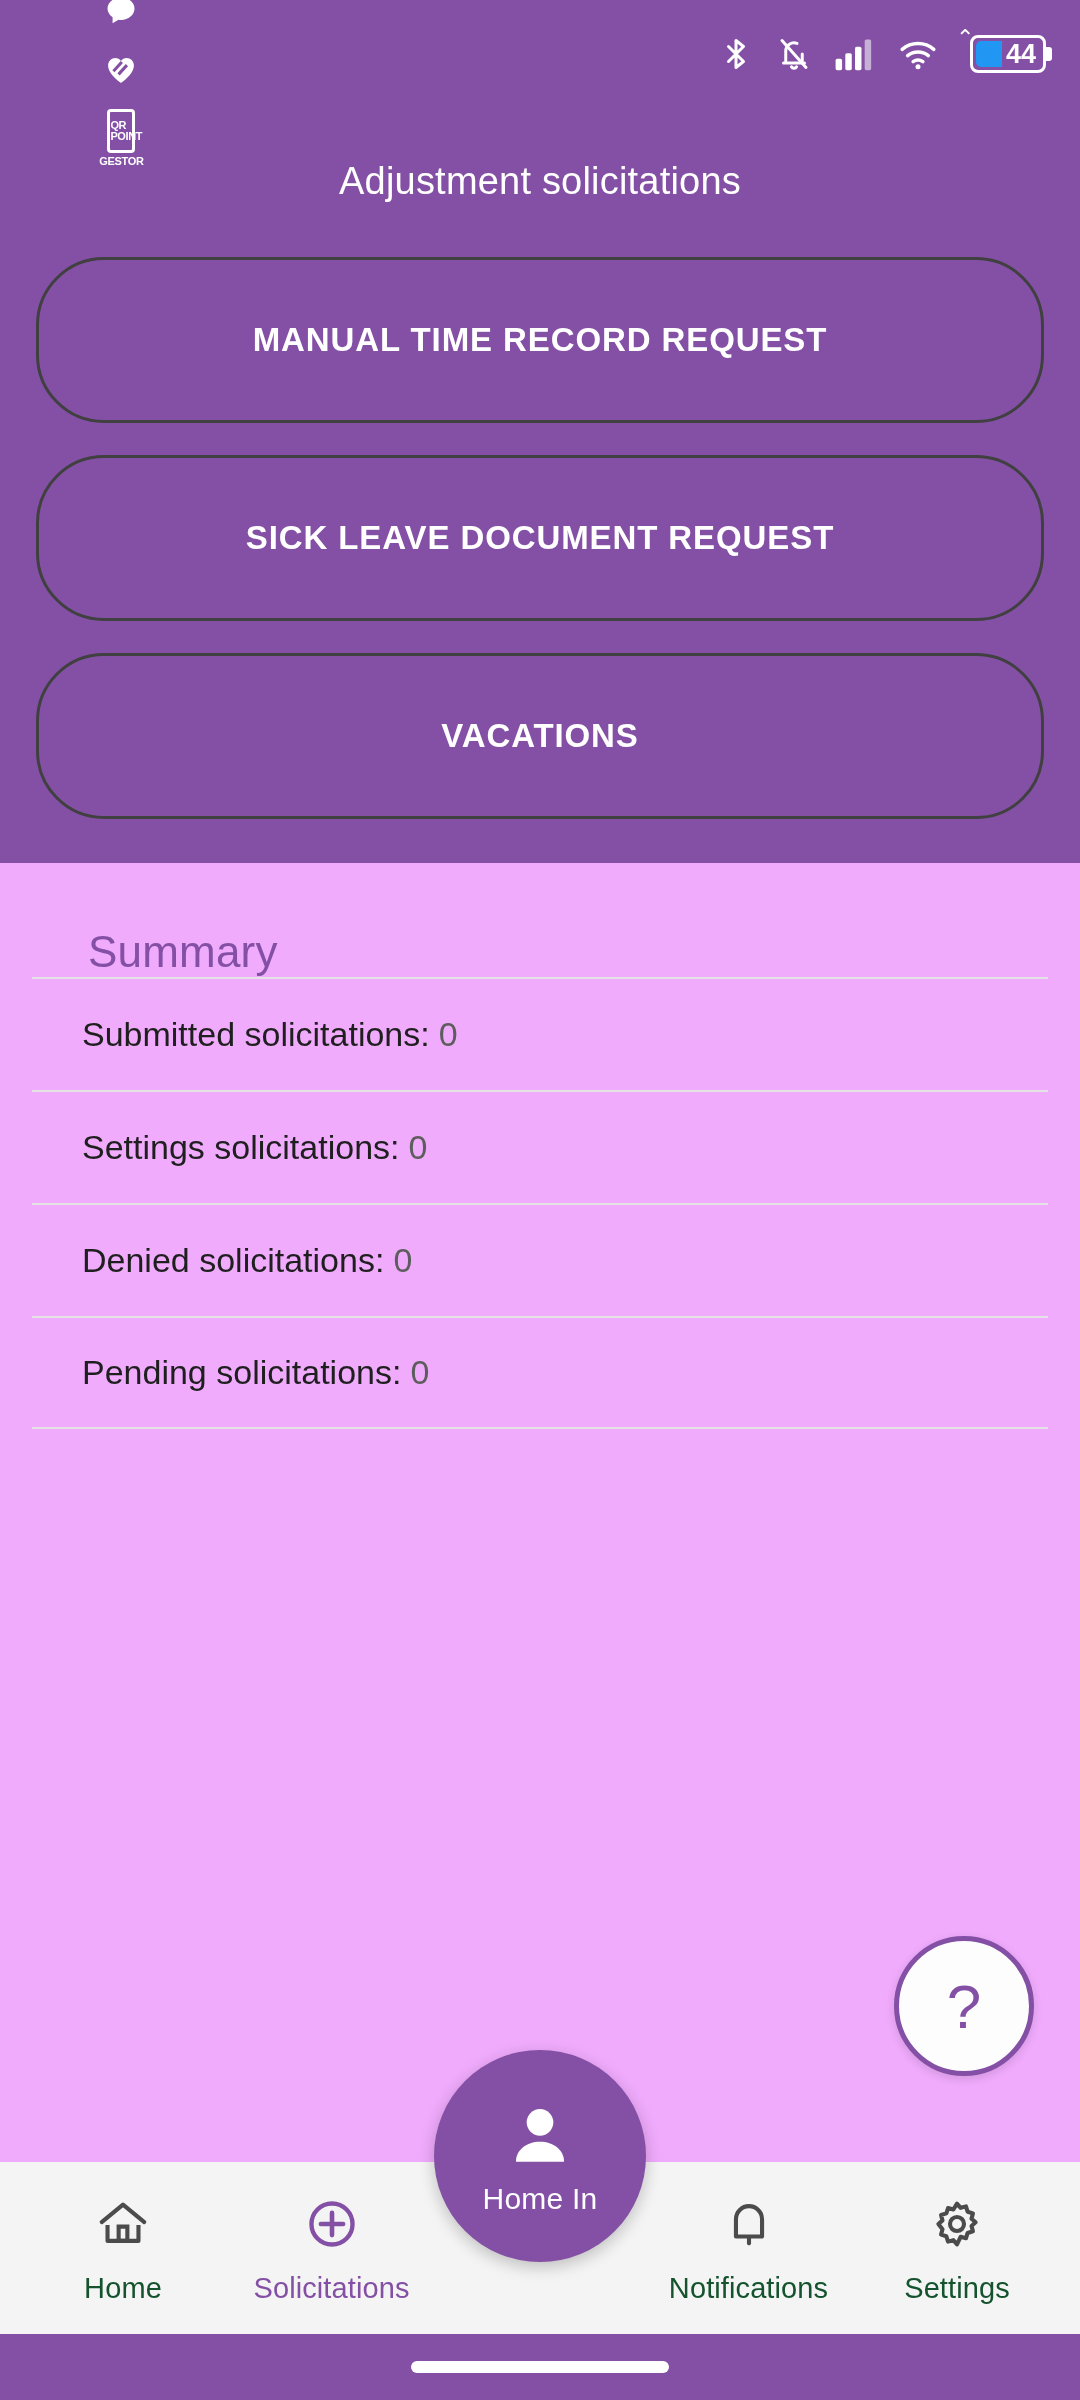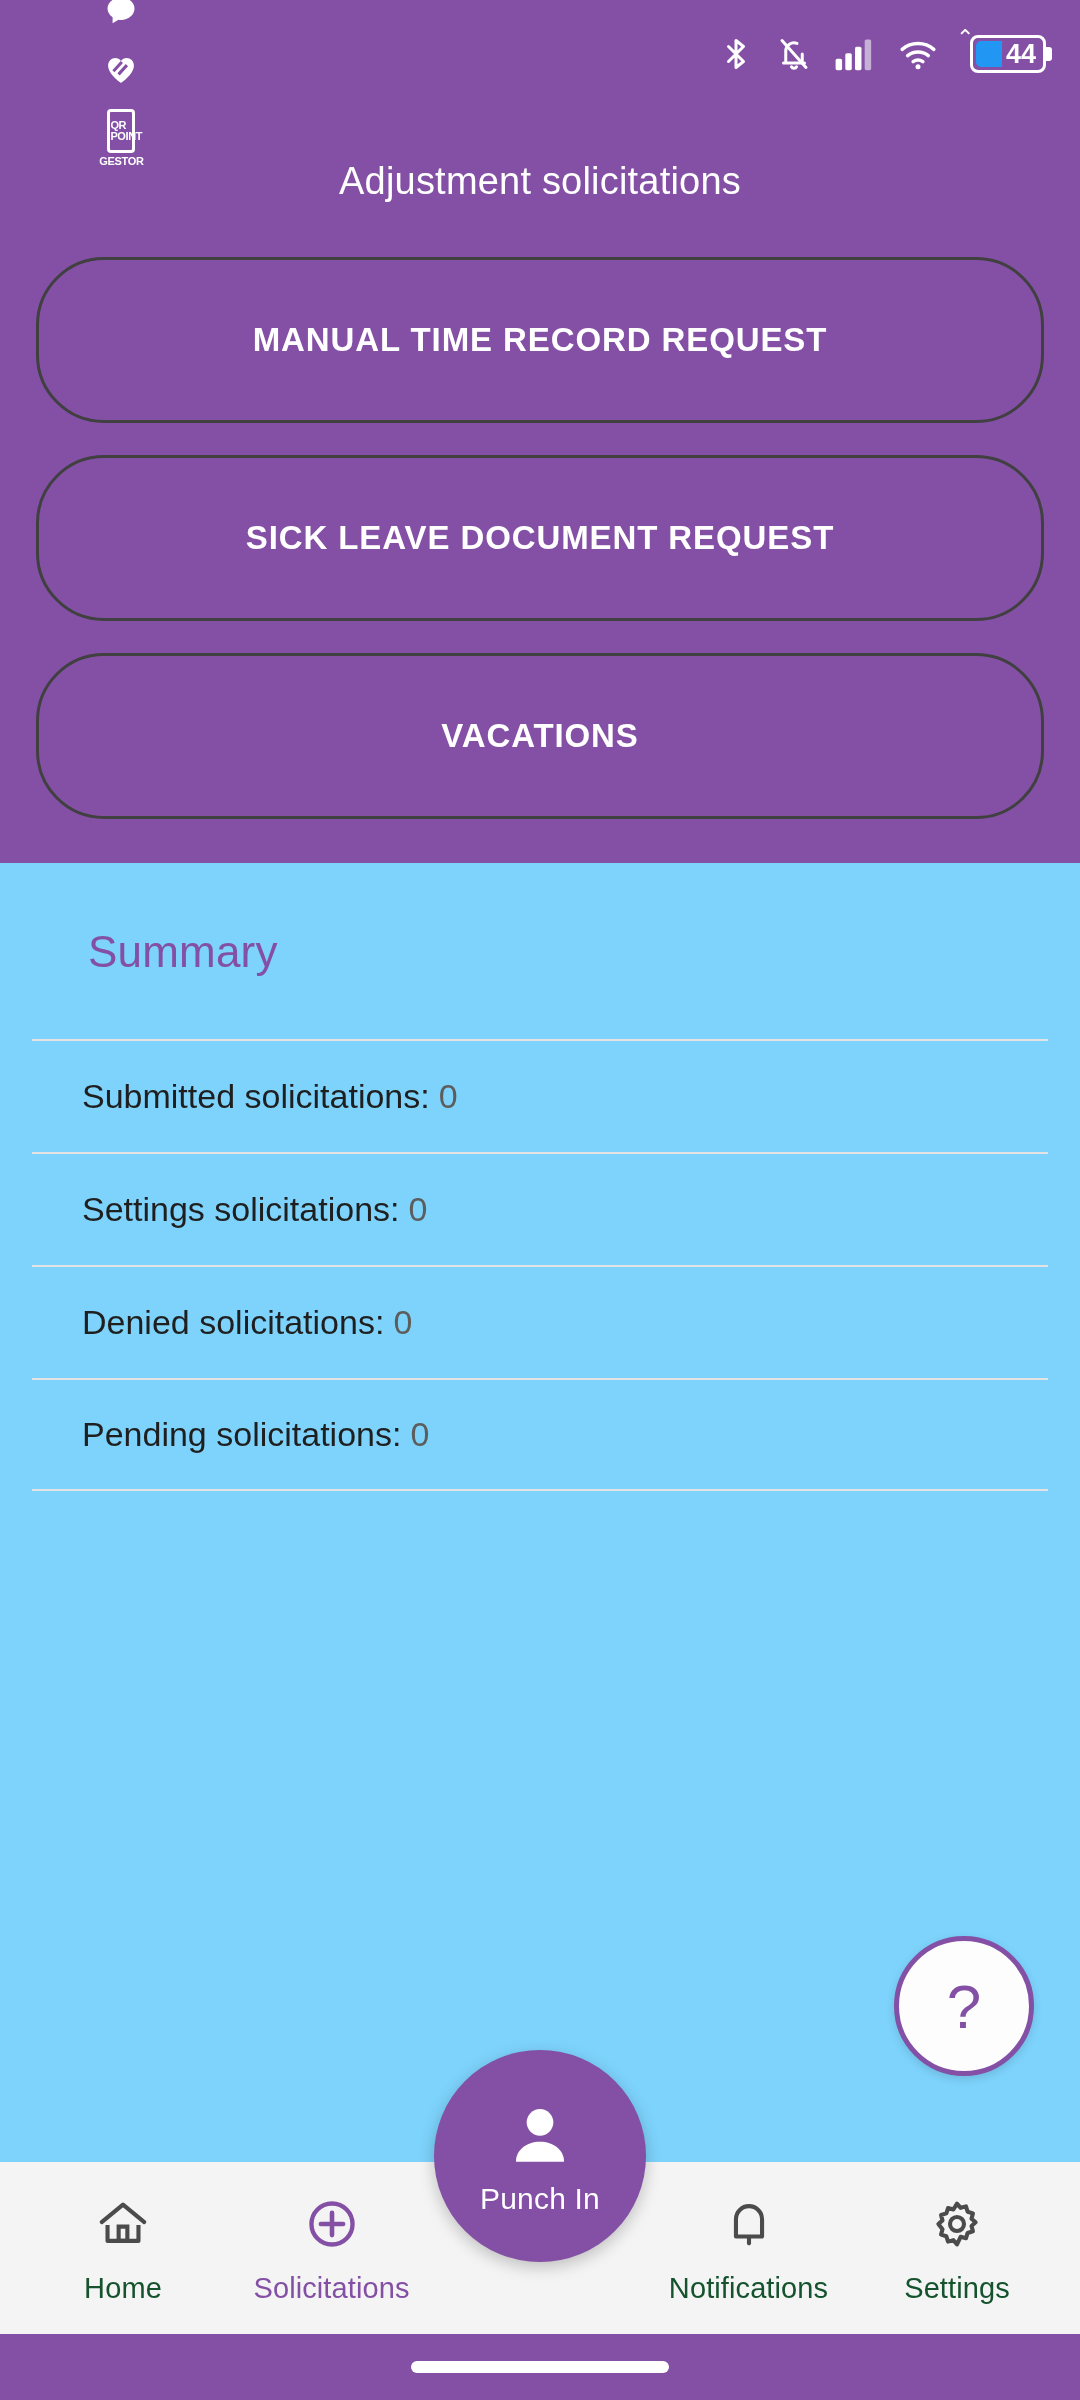--- a/index.html
+++ b/index.html
@@ -71,26 +71,26 @@
   .pill {
     width:100%; height:166px; border:3px solid #404040; border-radius:68px;
     background:transparent; color:#ffffff;
     display:flex; align-items:center; justify-content:center;
     font-size:33px; font-weight:700; letter-spacing:0.9px;
     margin-bottom:32px; cursor:pointer;
   }
   .pill:last-child { margin-bottom:0; }
 
   
-  .content { flex:1 1 auto; background:#7dd3fc; position:relative; overflow:hidden; }
+  .content { flex:1 1 auto; background:#f0abfc; position:relative; overflow:hidden; }
   .summary-title {
     color:#8450a5; font-size:44px; font-weight:400;
     padding:64px 0 0 88px; letter-spacing:0.2px;
   }
-  .summary-list { margin-top:62px; padding:0 32px; }
+  .summary-list { padding:0 32px; }
   .srow {
     height:113px; display:flex; align-items:center;
     border-top:2px solid #e3e3e3; padding-left:50px;
   }
   .srow:last-child { border-bottom:2px solid #e3e3e3; }
   .srow-label { font-size:34px; color:#1f1f1f; font-weight:400; }
   .srow-value { font-size:34px; color:#5d5d5d; font-weight:400; margin-left:9px; }
 
   
   .help-fab {
@@ -289,21 +289,21 @@
       </div>
     </div>
 
     <div class="fab">
       <span>
         <svg width="78" height="78" viewBox="0 0 24 24">
           <circle cx="12" cy="8.1" r="4.1" fill="#fff"></circle>
           <path fill="#fff" d="M4.6 20.2c0-3.6 3.3-6.1 7.4-6.1s7.4 2.5 7.4 6.1z"></path>
         </svg>
       </span>
-      <span class="fab-label">Punch In</span>
+      <span class="fab-label">Home In</span>
     </div>
   </div>
 
   <div class="gesture">
     <div class="gesture-pill"></div>
   </div>
 
 </div>
 
 </body></html>

